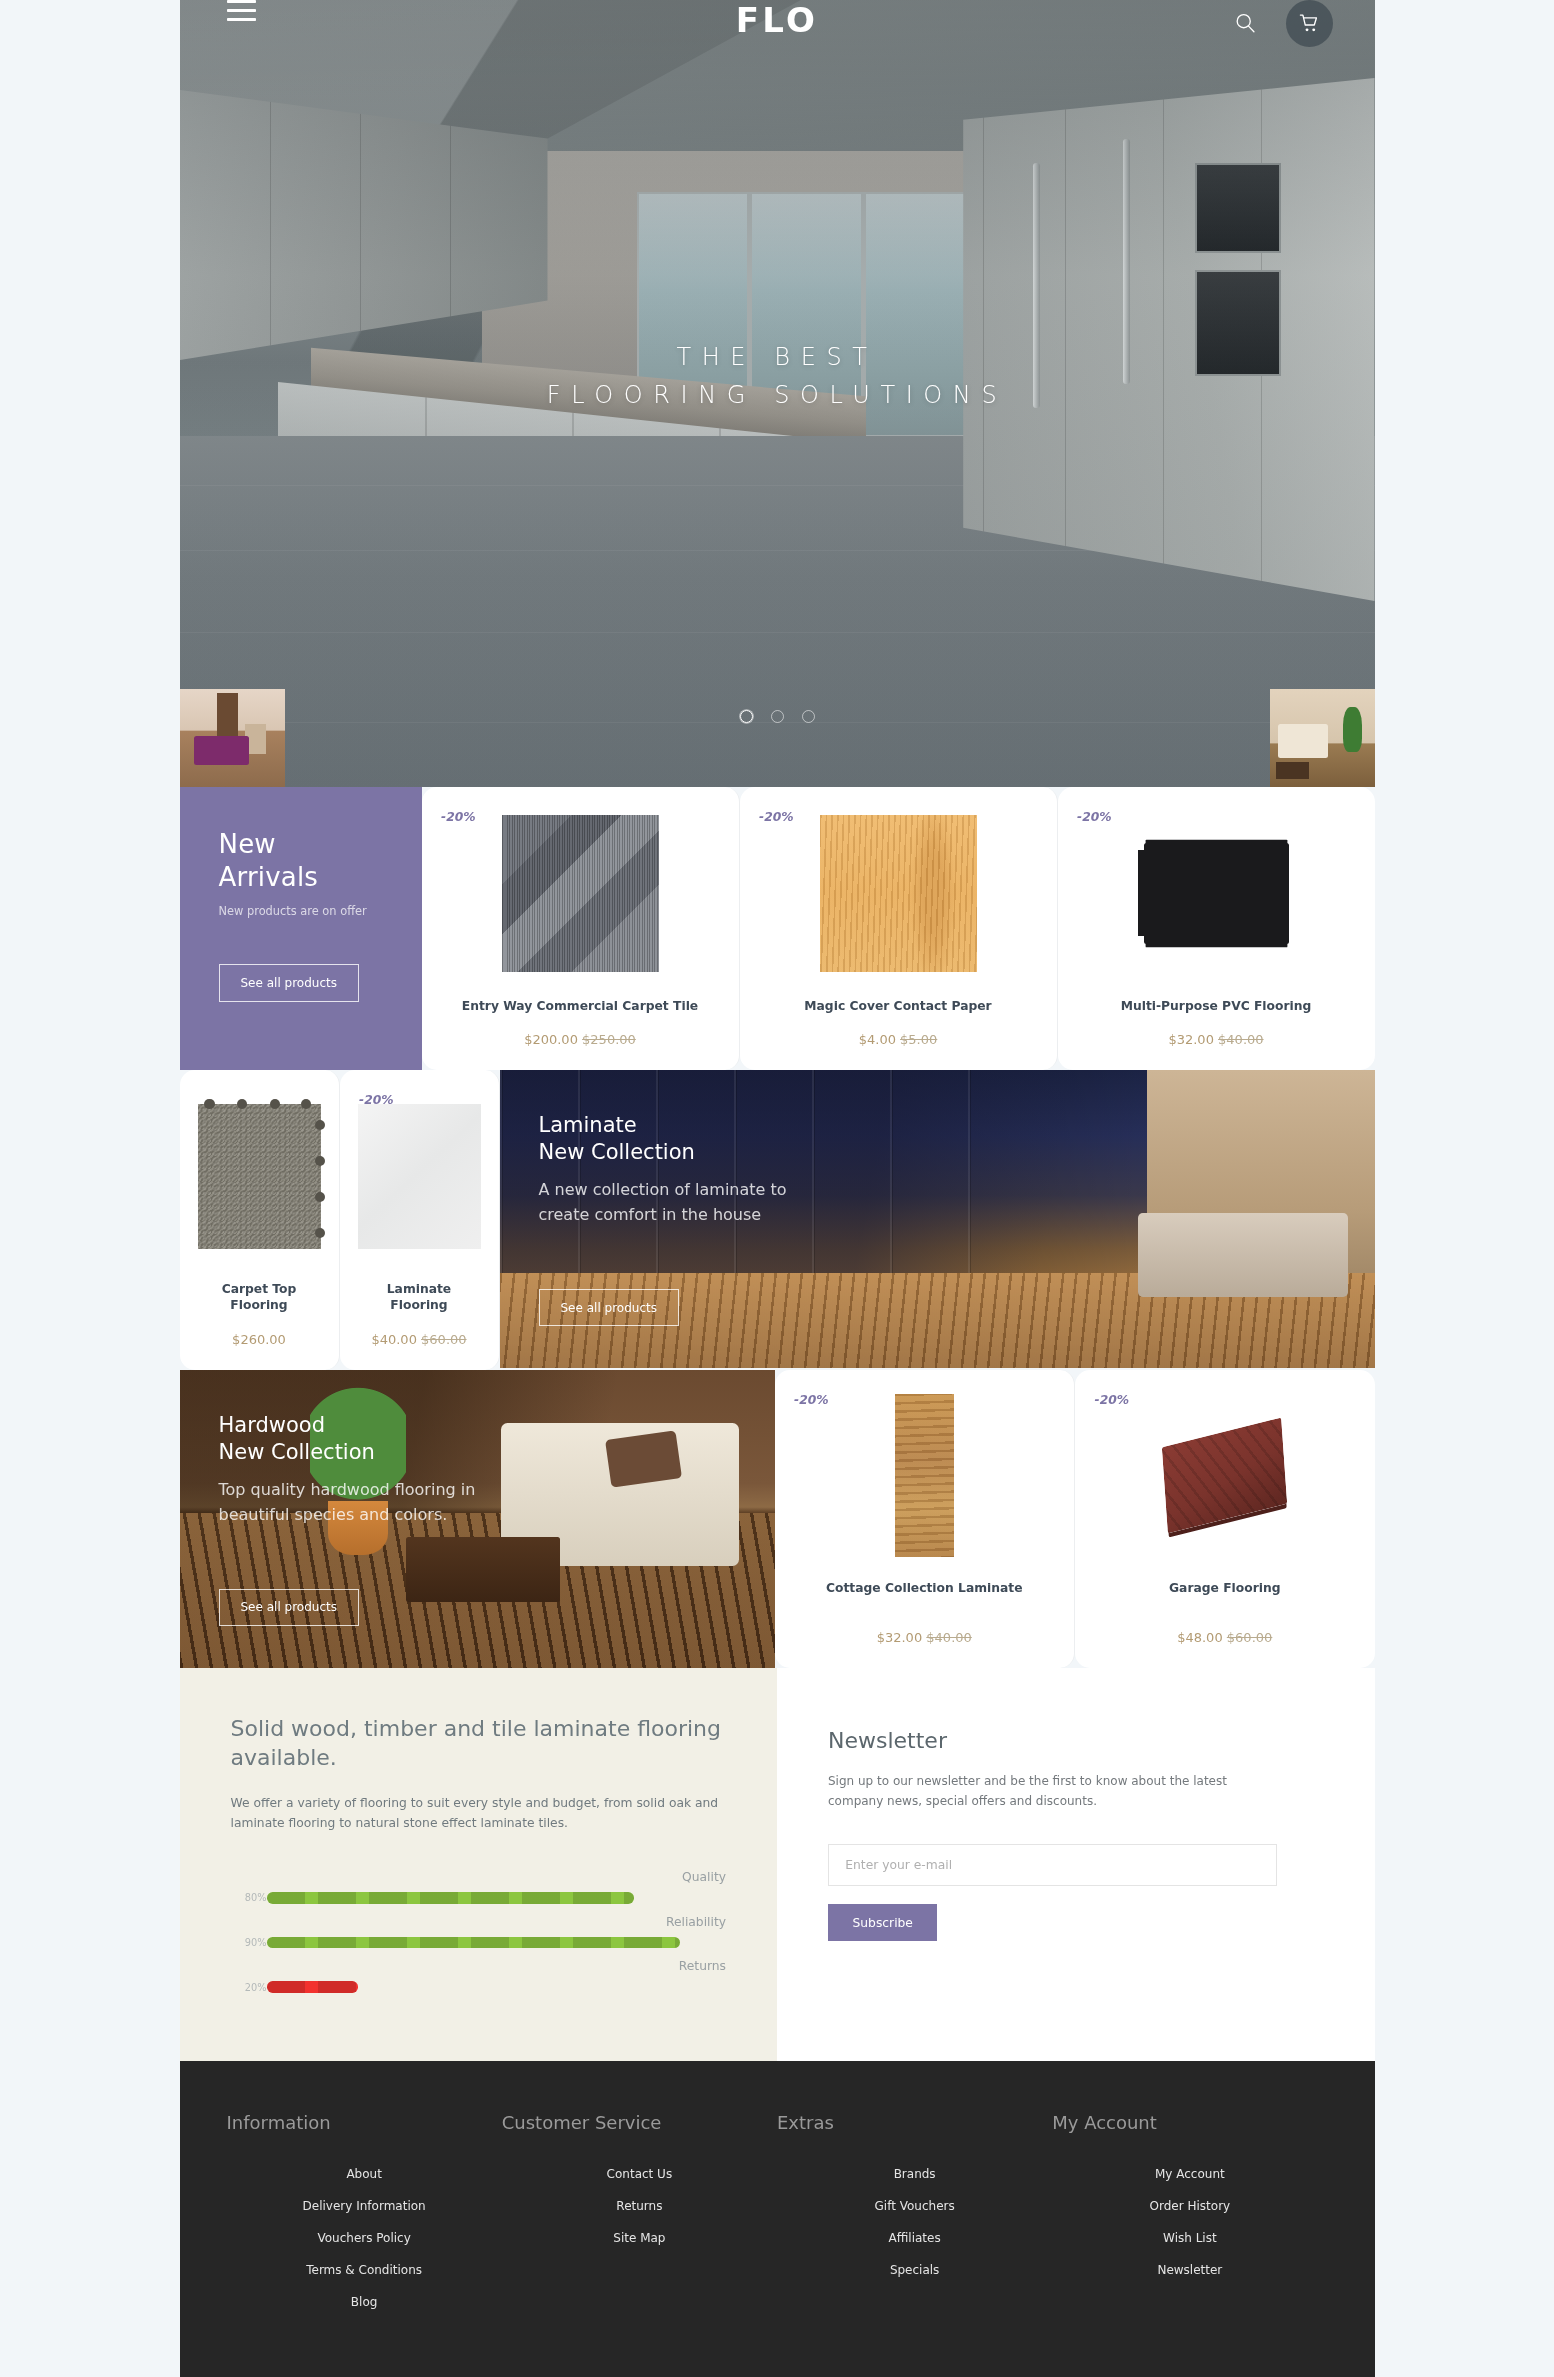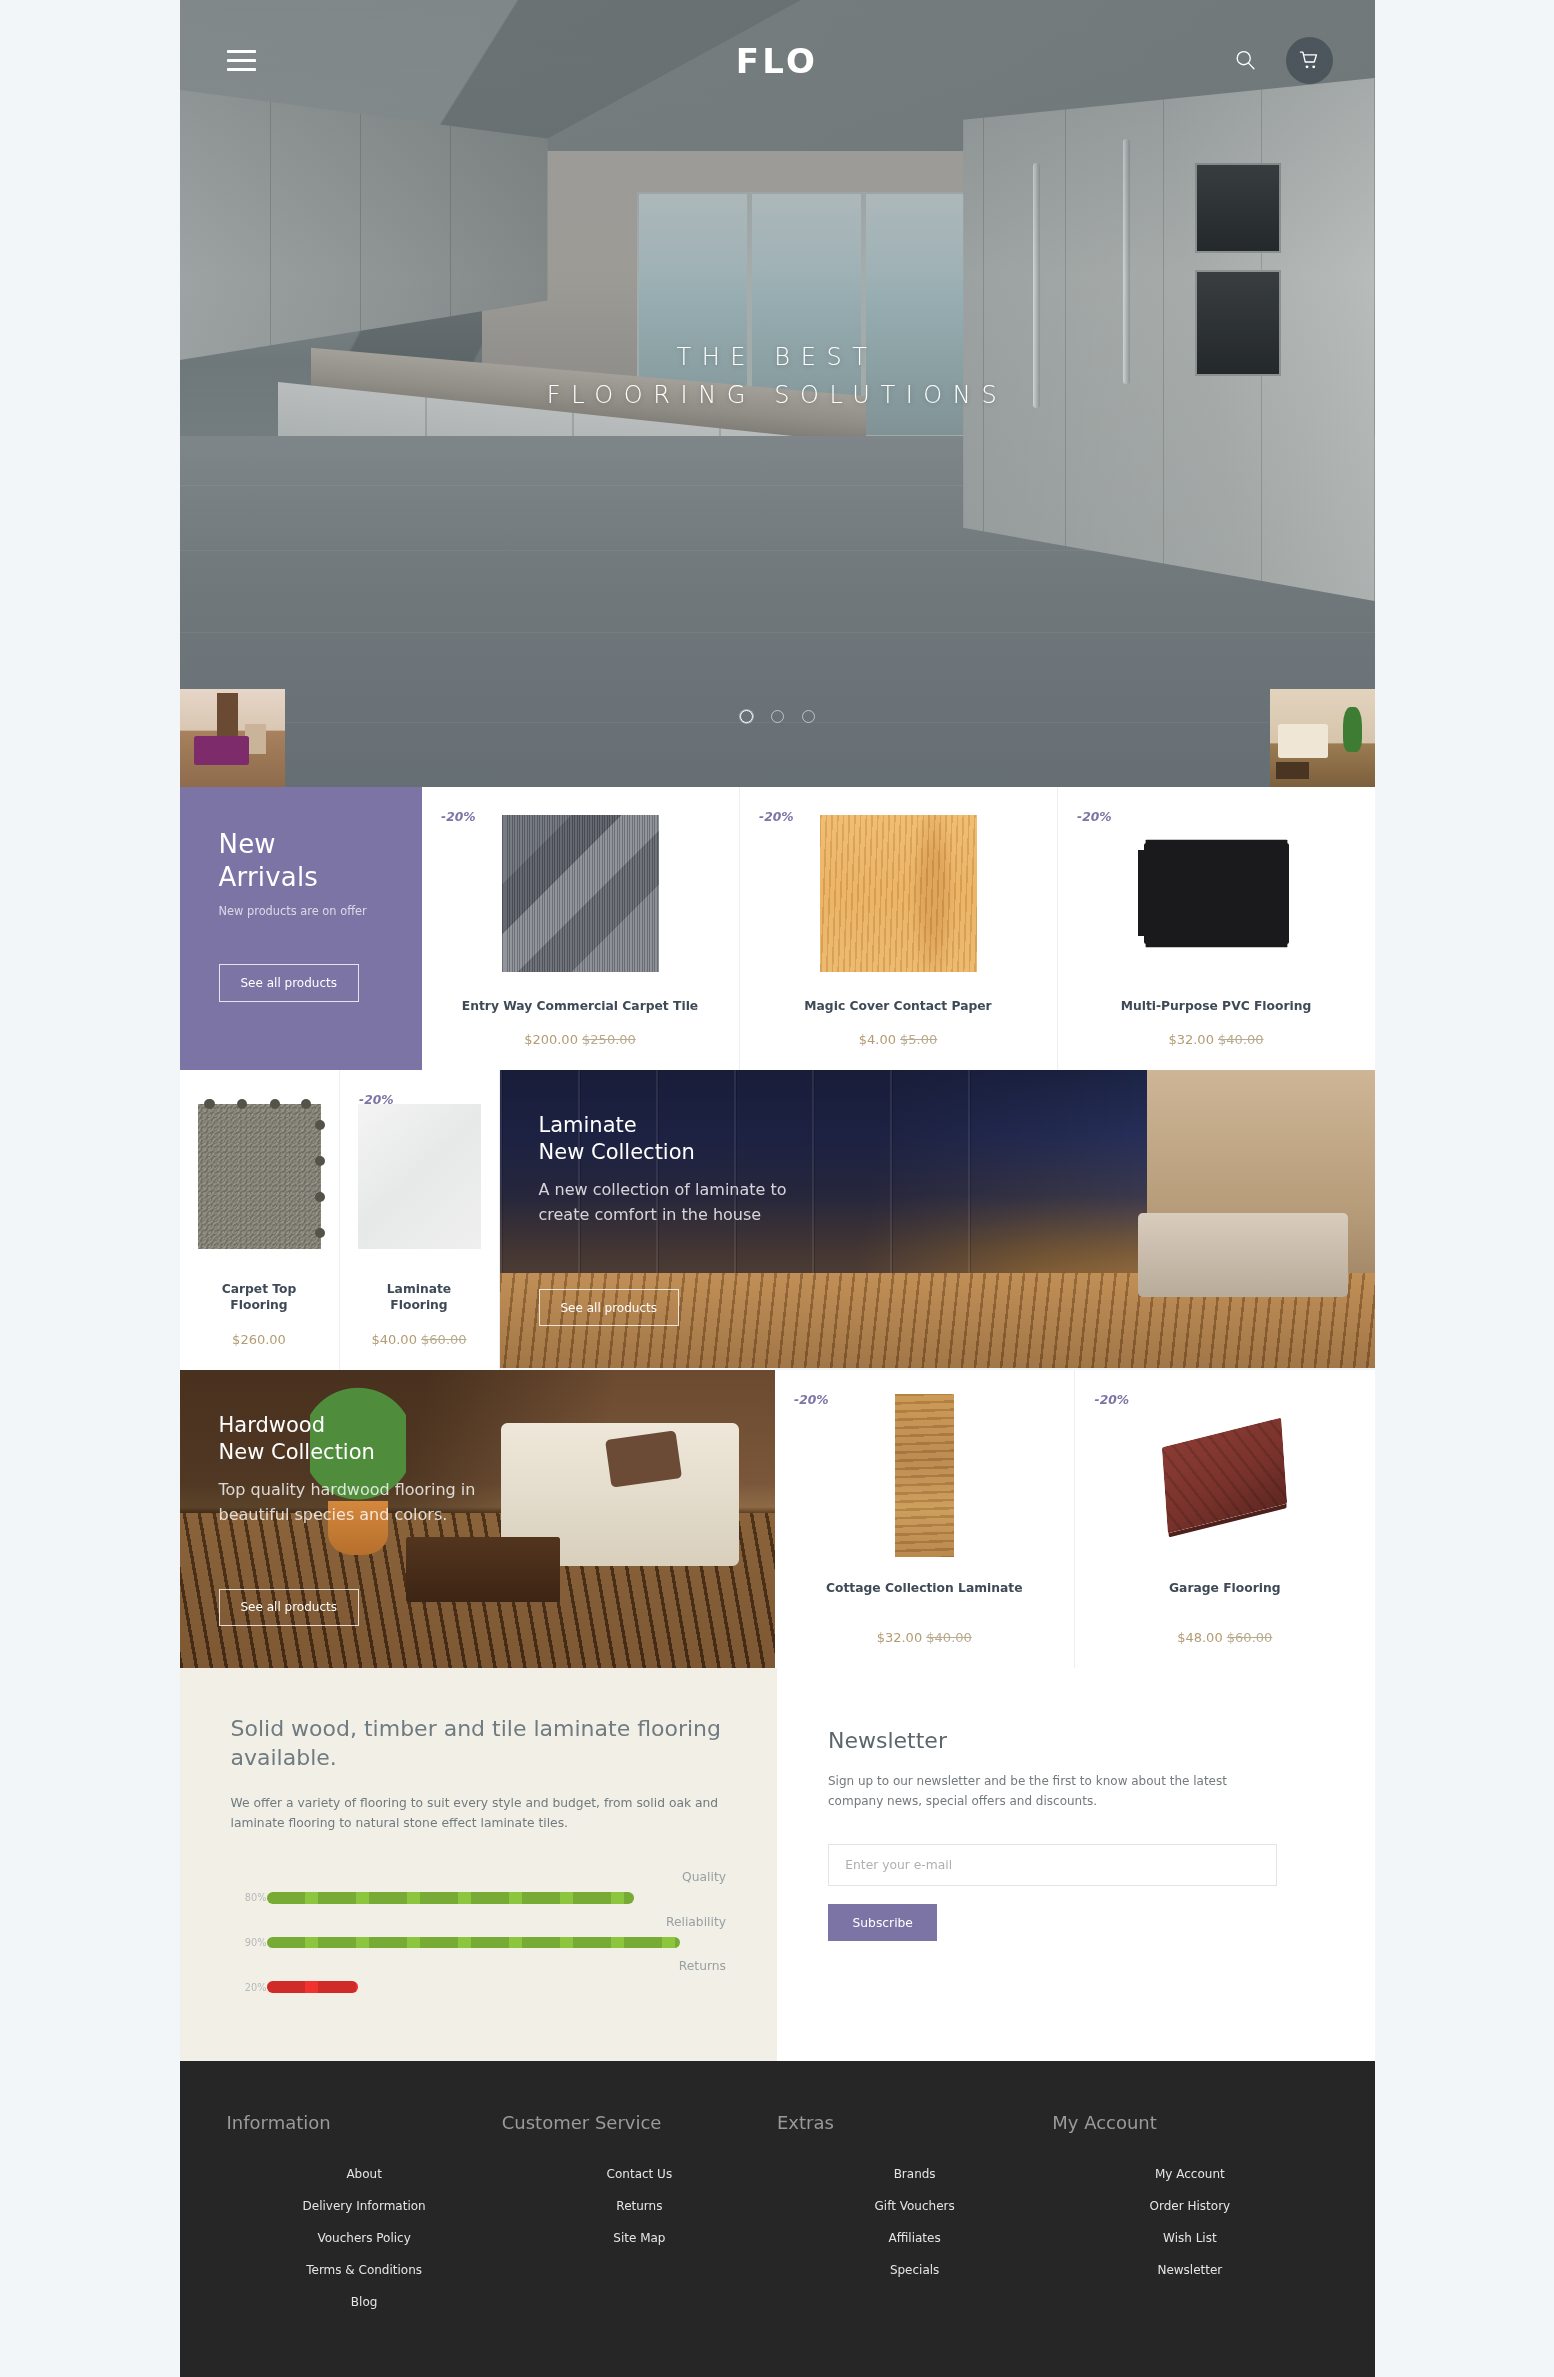--- a/index.html
+++ b/index.html
@@ -85,21 +85,21 @@
     position: absolute; width: 6.5px; border-radius: 3.3px;
     background: linear-gradient(90deg,#e8ecec,#9aa0a0);
   }
   .hero-shade {
     position: absolute; inset: 0;
     background: linear-gradient(180deg, rgba(40,48,52,0.30) 0%, rgba(40,48,52,0.12) 35%, rgba(40,48,52,0.18) 100%);
   }
 
   .topbar {
     position: absolute; left: 0; top: 0; width: 100%; height: 121px;
-    display: flex; align-items: center; z-index: 20; text-decoration: underline;
+    display: flex; align-items: flex-start; z-index: 20; text-decoration: underline;
   }
   .hamburger {
     margin-left: 47px; width: 29px; cursor: pointer;
     display: flex; flex-direction: column; gap: 5.7px;
   }
   .hamburger span { display:block; height: 3.3px; background:#fff; border-radius:0.8px; }
   .brand {
     position: absolute; left: 0; right: 0; text-align: center;
     font-size: 34px; letter-spacing: 3.3px; font-weight: 700; color: #fff;
     font-family: "DejaVu Sans", "Liberation Sans", sans-serif;
@@ -176,21 +176,21 @@
   .btn-outline {
     display: inline-block; margin-top: 46px;
     padding: 10.6px 21px; border: 0.8px solid rgba(255,255,255,0.8);
     color: #fff; font-size: 12px; background: transparent; cursor: pointer;
     font-family: inherit;
   }
 
   .pcell {
     flex: 1; background: #fff; border-right: 0.8px solid #eceef0;
     padding: 24.5px 18px 23px; position: relative; text-align: center;
-    display: flex; flex-direction: column;
+    display: flex; flex-direction: column; border-radius: 15px;
   }
   .pcell:last-child { border-right: none; }
   .badge {
     position: absolute; left: 19.6px; top: 23px;
     color: #7c74a5; font-style: italic; font-size: 12.3px; font-weight: 600;
   }
   .pimg { height: 163px; display: flex; align-items: center; justify-content: center; }
   .pname {
     margin-top: 23px; font-size: 12.3px; font-weight: 700; color: #3e4a57; line-height: 1.35;
   }

